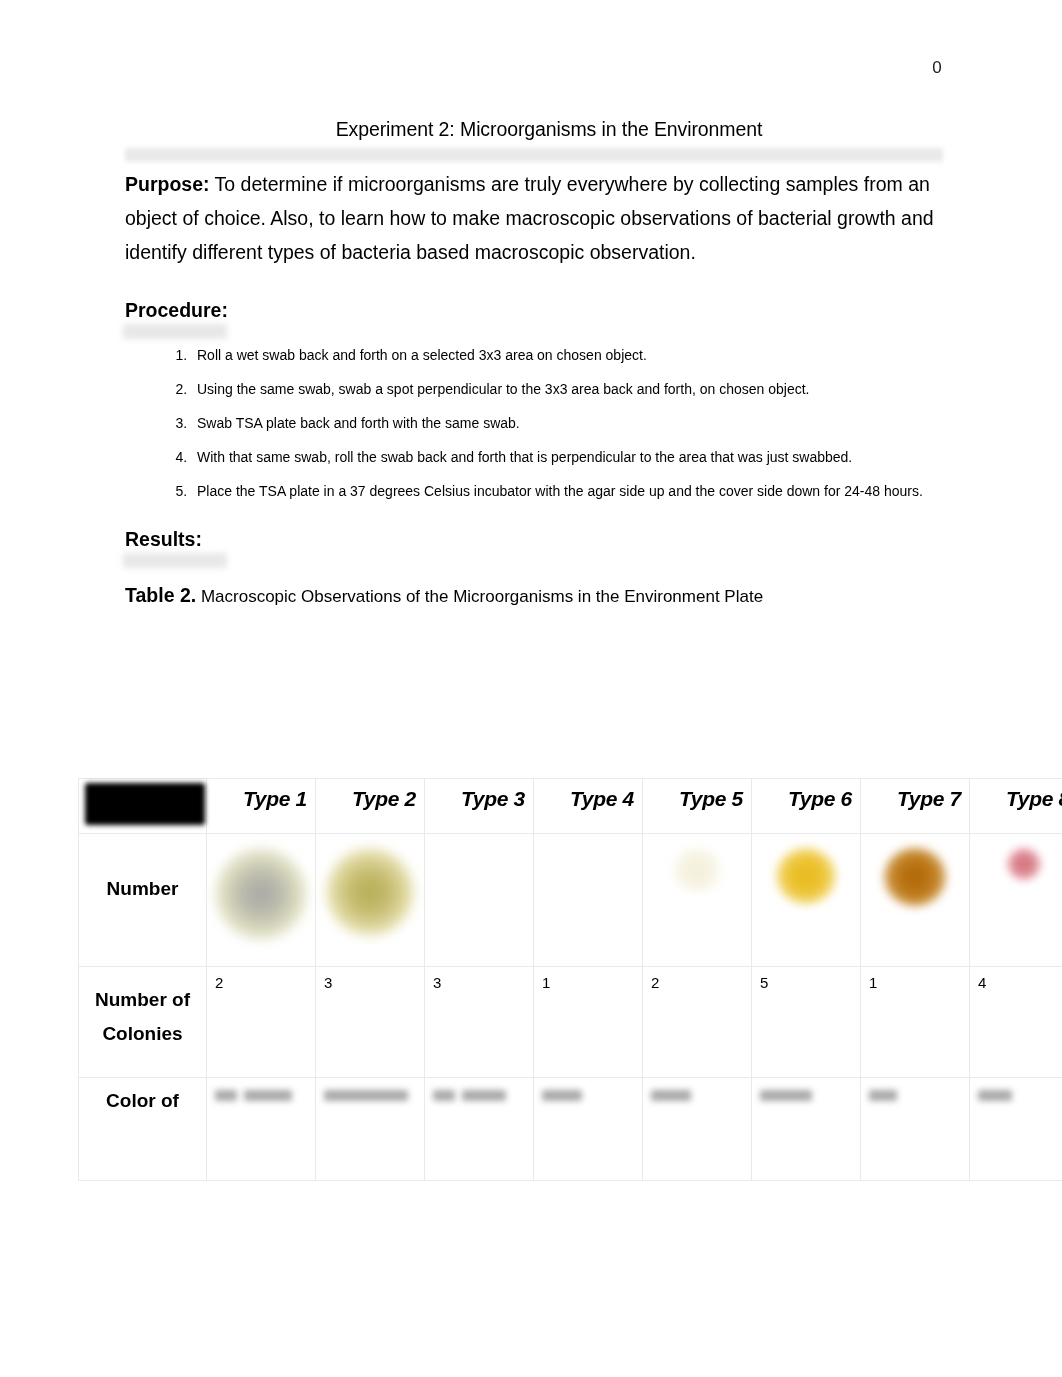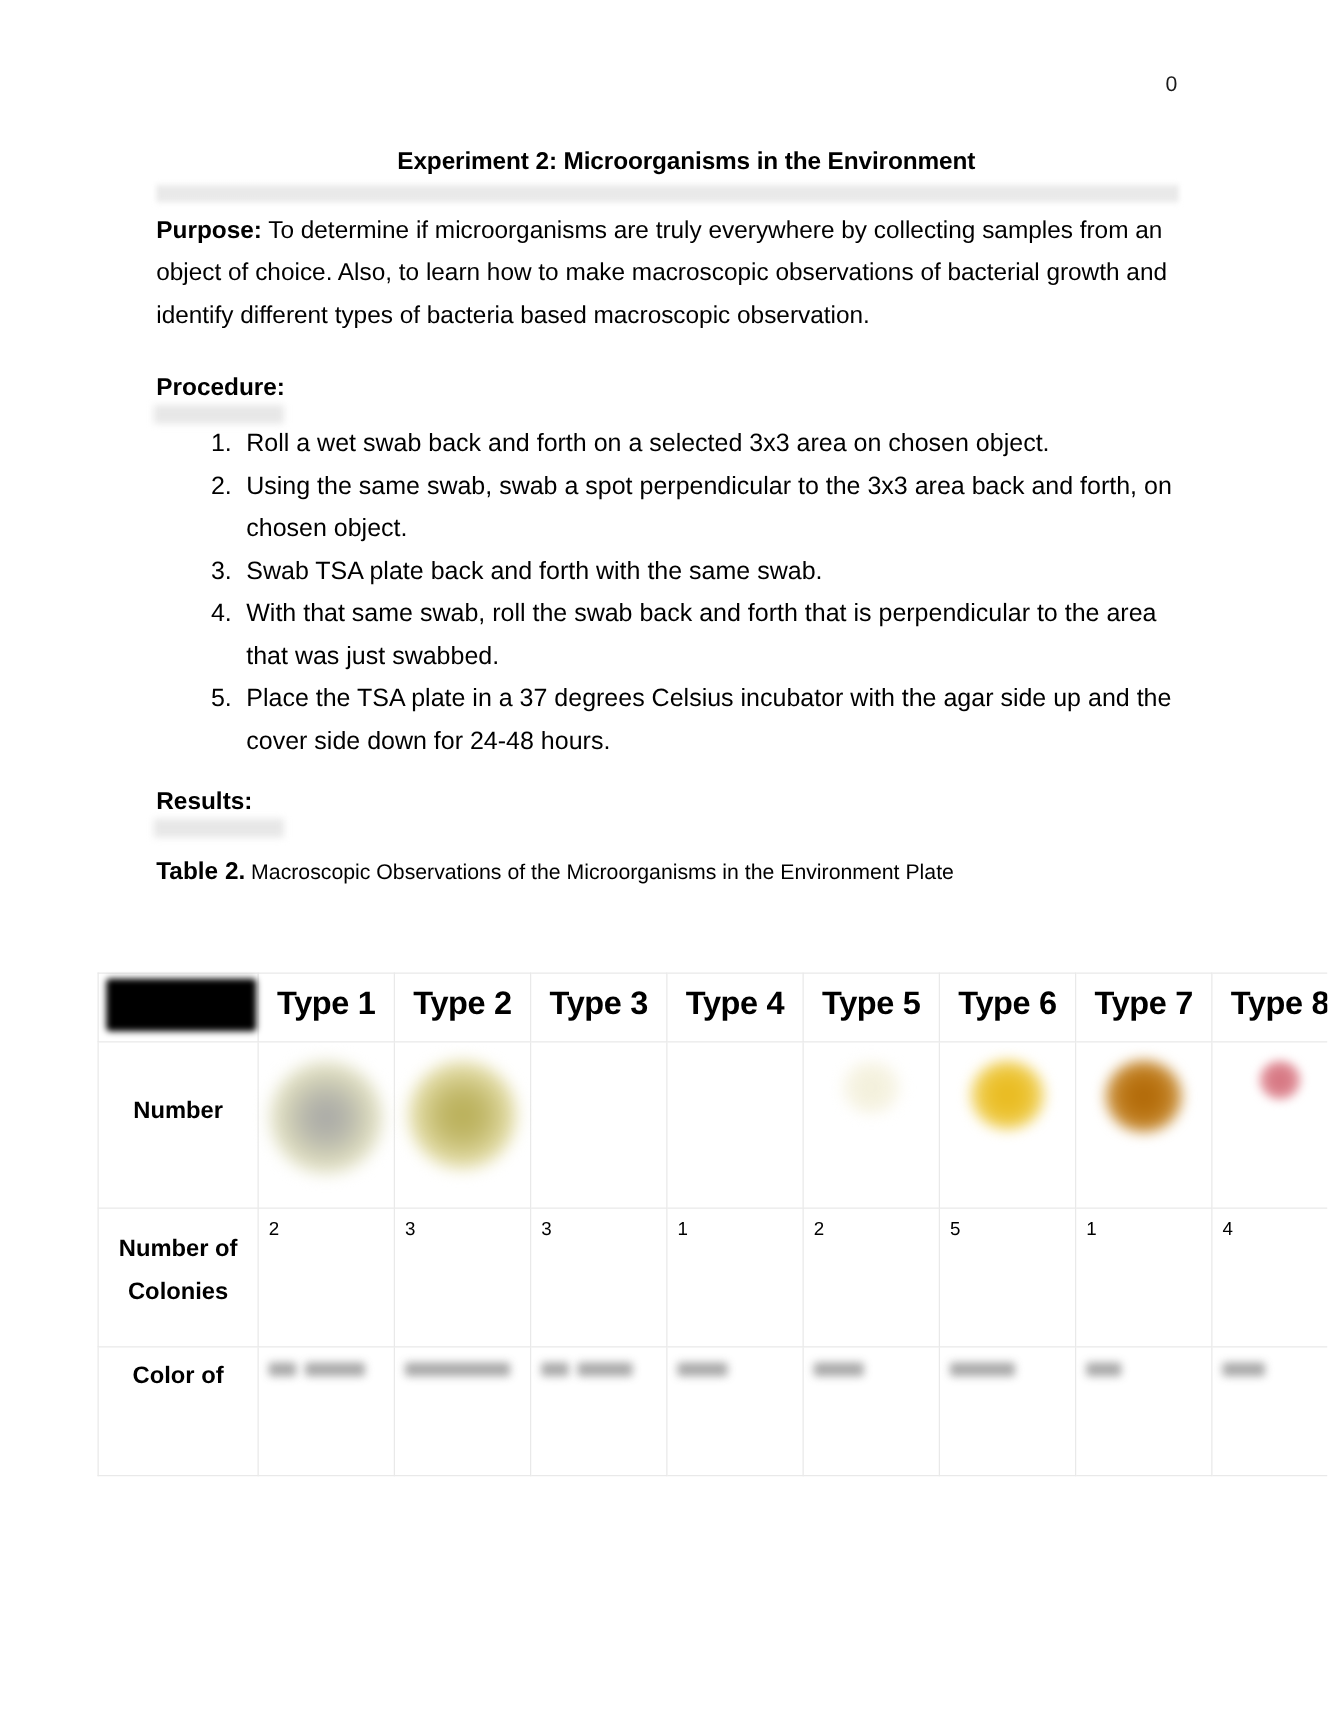--- a/index.html
+++ b/index.html
@@ -34,21 +34,21 @@
   .content {
     position: absolute;
     left: 125px;
     top: 118px;
     width: 820px;
   }
 
   .doc-title {
     text-align: center;
     font-size: 19.5px;
-    font-weight: bold;
+    font-weight: normal;
     letter-spacing: -.1px;
     margin: 0 0 4px 0;
     padding-left: 28px;
   }
 
   
   .title-band {
     position: absolute;
     left: 125px;
     top: 146px;
@@ -82,21 +82,21 @@
     position: absolute;
     left: -2px;
     bottom: -17px;
     width: 104px;
     height: 15px;
     background: rgba(228,228,228,.9);
     filter: blur(3px);
   }
 
   ol.steps {
-    font-size: 20px;
+    font-size: 14px;
     line-height: 34px;
     margin: 16px 0 0 0;
     padding-left: 66px;
   }
   ol.steps li {
     margin: 0 0 0 0;
     padding-left: 6px;
   }
 
   .results-head { margin-top: 20px; }
@@ -128,27 +128,28 @@
   table.obs td {
     border: 1px solid #e9e9e9;
     vertical-align: top;
     padding: 6px 8px 0 8px;
     background: #ffffff;
   }
   col.c-label { width: 128px; }
   col.c-type  { width: 109px; }
 
   .hdr-cell {
-    font-size: 26px;
+    font-size: 21px;
     font-weight: bold;
-    text-align: center;
+    text-align: right;
     height: 46px;
     padding-top: 8px !important;
     white-space: nowrap;
     letter-spacing: -.3px;
+    font-style: italic;
   }
   .redact-cell {
     padding: 4px 6px !important;
   }
   .redact-box {
     width: 120px;
     height: 42px;
     background: #000000;
     border-radius: 3px;
     filter: blur(2.4px);

